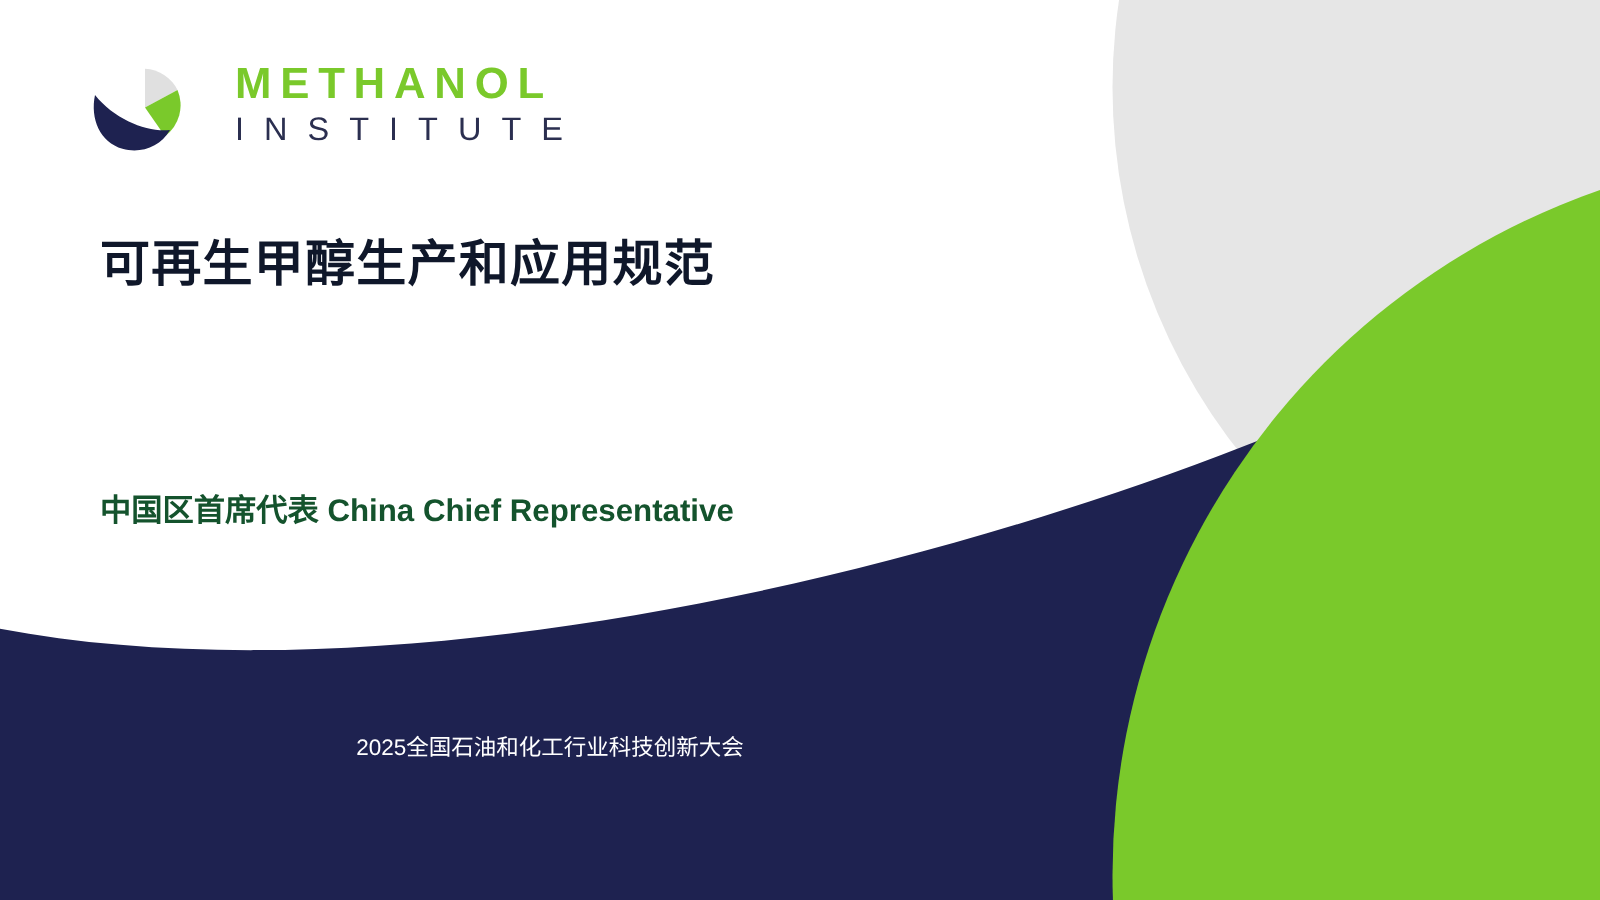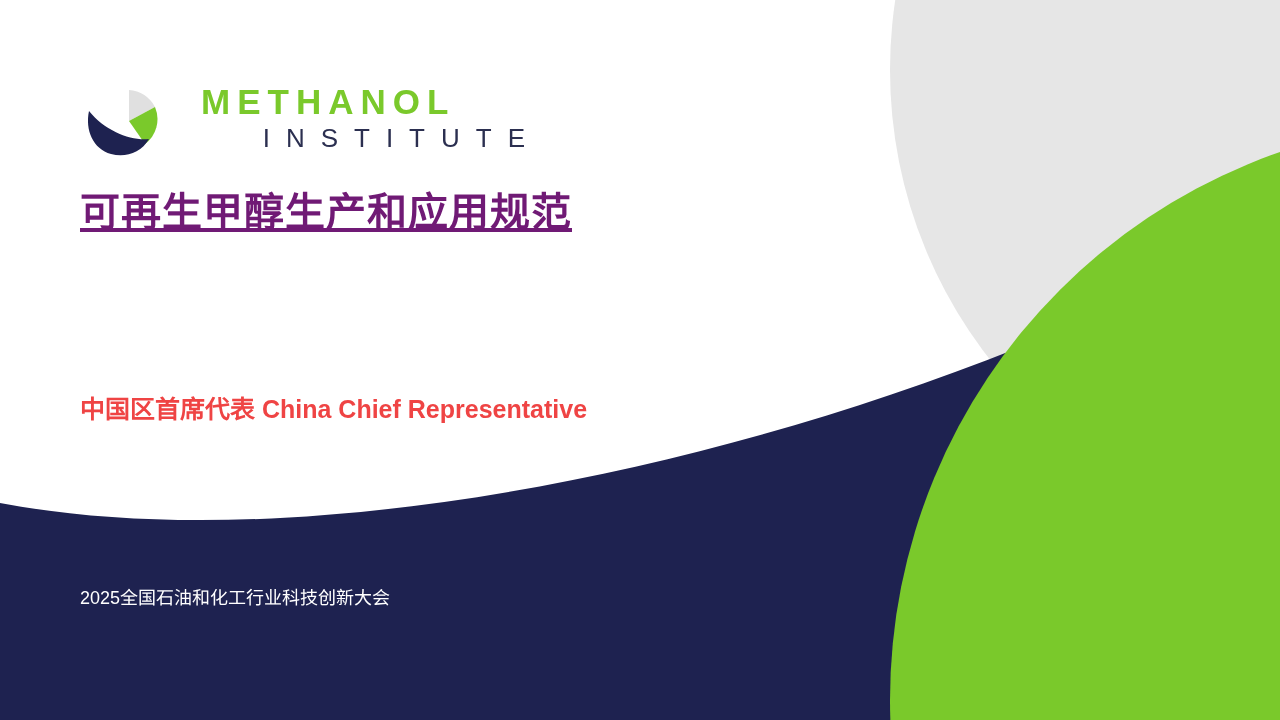--- a/index.html
+++ b/index.html
@@ -26,25 +26,24 @@
     left: 0;
     top: 0;
     width: 1280px;
     height: 720px;
     display: block;
   }
 
   
   #logo {
     position: absolute;
-    left: 85px;
+    left: 72px;
     top: 48px;
     width: 460px;
     height: 78px;
-    margin-top: 35px;
   }
   #logo-mark {
     position: absolute;
     left: 0;
     top: 2px;
     width: 78px;
     height: 74px;
   }
   #logo-wordmark {
     position: absolute;
@@ -61,21 +60,20 @@
     white-space: nowrap;
   }
   .wm-line2 {
     font-family: "Liberation Sans", "DejaVu Sans", sans-serif;
     font-weight: normal;
     font-size: 26px;
     line-height: 30px;
     letter-spacing: 16.0px;
     white-space: nowrap;
     margin-top: 2px;
-    text-align: right;
   }
 
   
   #title {
     position: absolute;
     left: 80px;
     top: 186px;
     width: 800px;
     font-size: 40px;
     line-height: 52px;
@@ -100,20 +98,21 @@
 
   
   #footer {
     position: absolute;
     left: 80px;
     top: 585px;
     width: 720px;
     font-size: 18px;
     line-height: 26px;
     font-weight: normal;
+    text-align: center;
   }
   #footer .ft-line {
     white-space: nowrap;
   }
 </style>
 </head>
 <body>
 
 <div id="slide">
 
@@ -145,23 +144,23 @@
 
       <path fill="#1E2250" d="M 4,26 C 20,46 46,56 64,54 C 56,68 40,73 26,69 C 8,64 0,45 4,26 Z"></path>
     </svg>
 
     <div id="logo-wordmark">
       <div class="wm-line1" style="color:#7AC92B;">METHANOL</div>
       <div class="wm-line2" style="color:#2B2F50;">INSTITUTE</div>
     </div>
   </div>
 
-  <div id="title" style="color:#701a75;text-decoration:underline;">可再生甲醇生产和应用规范</div>
+  <div id="title" style="color:#0f172a;">可再生甲醇生产和应用规范</div>
 
-  <div id="speaker" style="color:#ef4444;">
+  <div id="speaker" style="color:#14532d;">
     <div class="spk-line">中国区首席代表 China Chief Representative</div>
   </div>
 
   <div id="footer" style="color:#FFFFFF;">
     <div class="ft-line">2025全国石油和化工行业科技创新大会</div>
   </div>
 
 </div>
 
 </body></html>

